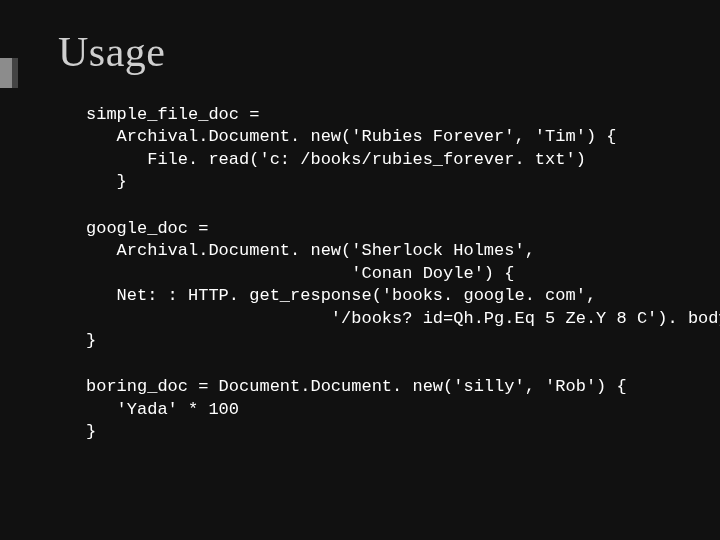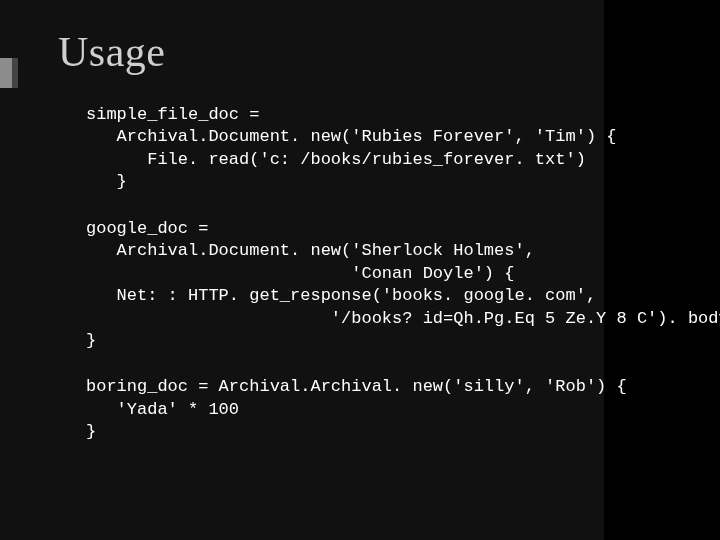--- a/index.html
+++ b/index.html
@@ -4,21 +4,21 @@
 <style>
   html, body {
     margin: 0;
     padding: 0;
     width: 720px;
     height: 540px;
     background: #000;
     overflow: hidden;
   }
   .slide {
-    width: 604px;
+    width: 720px;
     height: 540px;
     background: #111;
     position: relative;
     box-sizing: border-box;
     padding: 28px 50px 40px 58px;
     color: #fff;
   }
   .side-accent {
     position: absolute;
     left: 0;
@@ -64,16 +64,16 @@
   <div class="code-block">simple_file_doc =
    Archival.Document. new('Rubies Forever', 'Tim') {
       File. read('c: /books/rubies_forever. txt')
    }</div>
   <div class="code-block">google_doc =
    Archival.Document. new('Sherlock Holmes',
                           'Conan Doyle') {
    Net: : HTTP. get_response('books. google. com',
                         '/books? id=Qh.Pg.Eq 5 Ze.Y 8 C'). body
 }</div>
-  <div class="code-block">boring_doc = Archival.Archival. new('silly', 'Rob') {
+  <div class="code-block">boring_doc = Document.Document. new('silly', 'Rob') {
    'Yada' * 100
 }</div>
 </div>
 
 </body></html>

